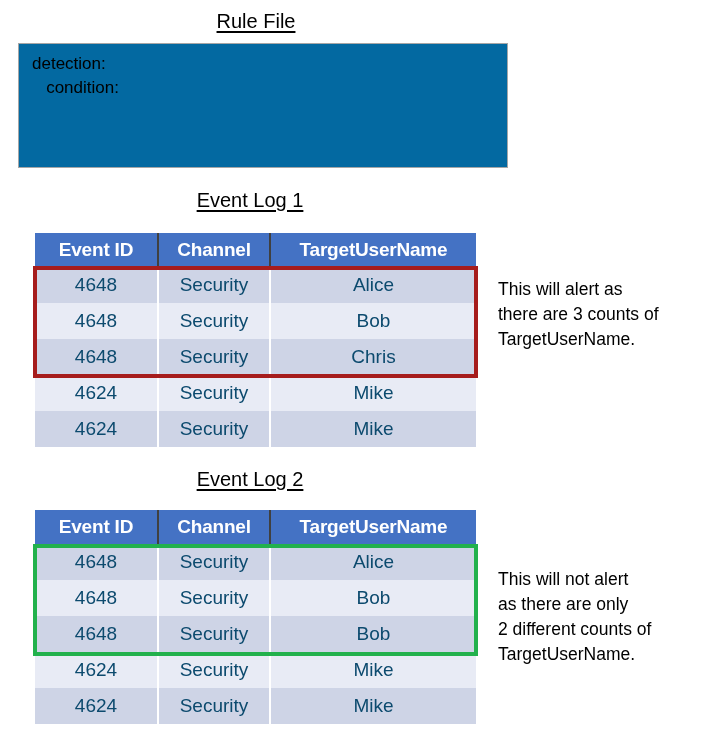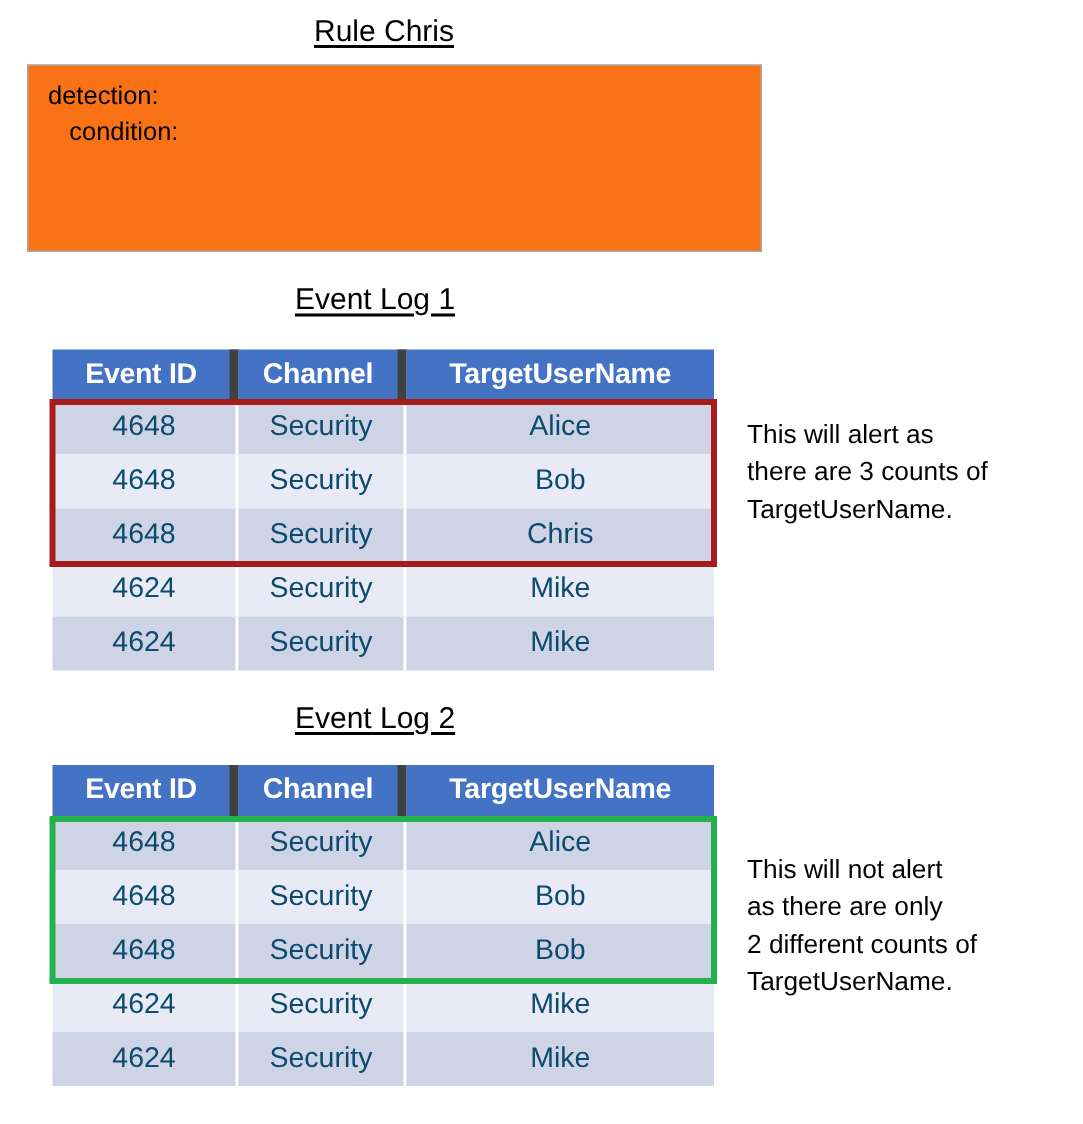--- a/index.html
+++ b/index.html
@@ -45,21 +45,21 @@
 
   
   #rule-file-box {
     position: absolute;
     left: 18px;
     top: 43px;
     width: 490px;
     height: 125px;
     box-sizing: border-box;
     border: 1px solid #a6a6a6;
-    background: #f97316;
+    background: #0369a1;
     padding: 8px 0 0 0;
   }
   .rule-line {
     font-size: 17px;
     line-height: 24px;
     white-space: pre;
     padding-left: 13px;
     color: #000000;
   }
 
@@ -73,21 +73,21 @@
   #event-table-1 { left: 35px; top: 233px; width: 441px; }
   #event-table-2 { left: 35px; top: 510px; width: 441px; }
 
   .evt-table th {
     background: #4472c4;
     color: #ffffff;
     font-size: 19px;
     font-weight: bold;
     height: 34px;
     text-align: center;
-    border-right: 6px solid #404040;
+    border-right: 2px solid #404040;
     padding: 0;
     letter-spacing: -0.2px;
   }
   .evt-table th:last-child { border-right: none; }
 
   .evt-table td {
     font-size: 19px;
     height: 36px;
     text-align: center;
     border-right: 2px solid #ffffff;
@@ -133,21 +133,21 @@
     color: #000000;
     width: 228px;
     white-space: pre-line;
   }
   #annotation-1 { left: 498px; top: 277px; }
   #annotation-2 { left: 498px; top: 567px; }
 </style>
 </head>
 <body>
 
-<div class="section-title" id="title-rule-file">Rule Chris</div>
+<div class="section-title" id="title-rule-file">Rule File</div>
 
 <div id="rule-file-box">
   <div class="rule-line">detection:</div>
   <div class="rule-line">   condition:</div>
 </div>
 
 <div class="section-title" id="title-event-log-1">Event Log 1</div>
 
 <table class="evt-table" id="event-table-1">
   <colgroup>

